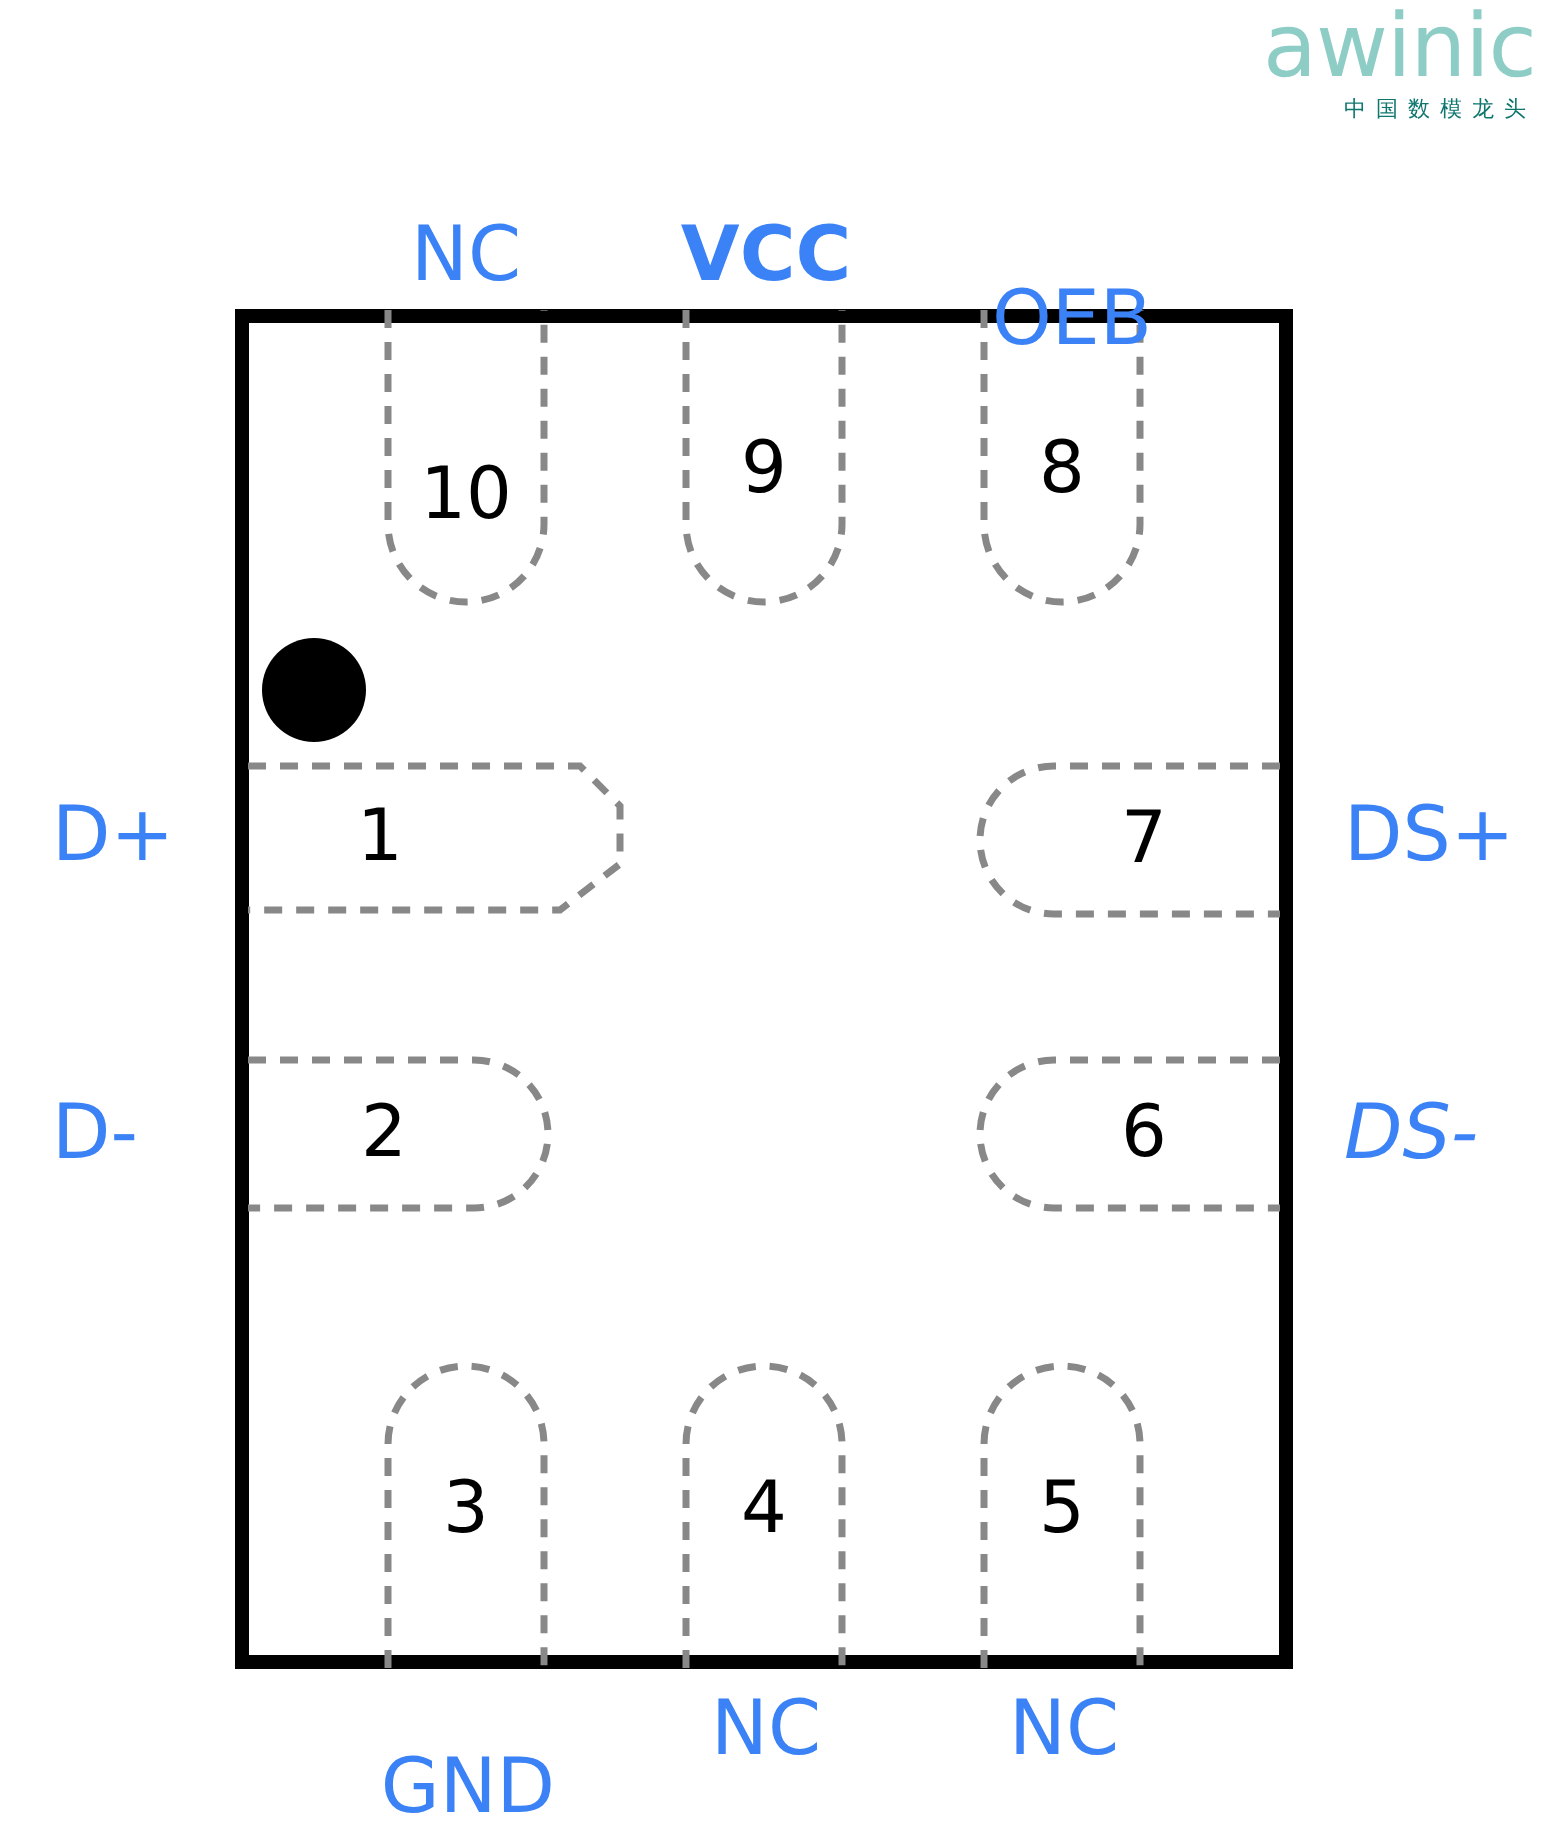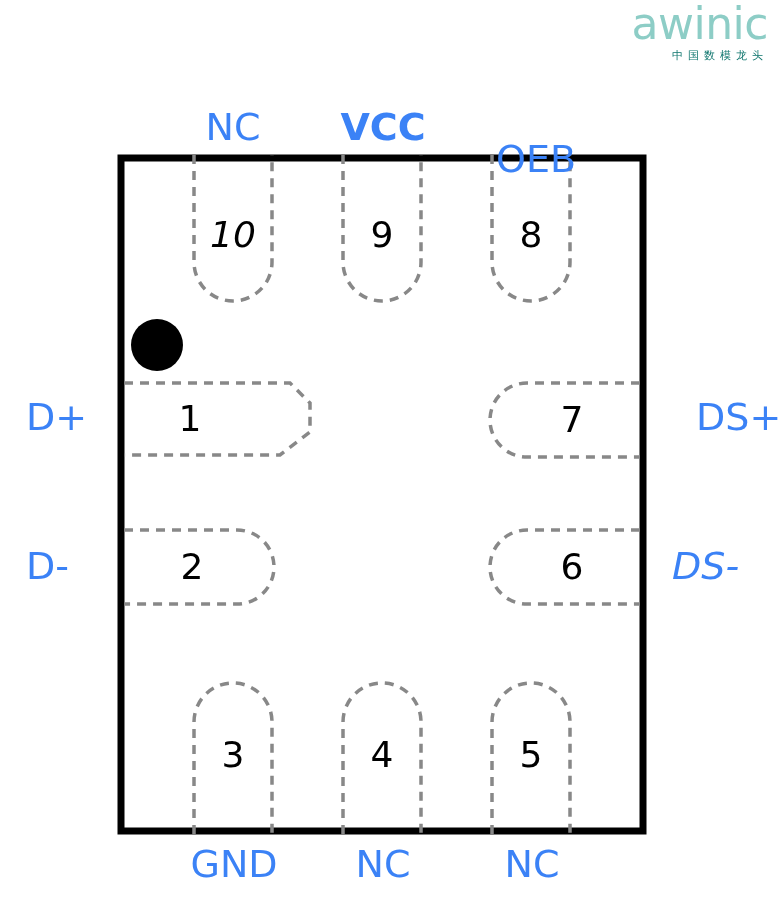--- a/index.html
+++ b/index.html
@@ -104,39 +104,39 @@
 
   <path d="M 640 530 L 527 530 A 37 37 0 0 0 527 604 L 640 604" fill="none" stroke="#888888" stroke-width="3.5" stroke-dasharray="9,7"></path>
 
   <path d="M 194 834 L 194 722 A 39 39 0 0 1 272 722 L 272 834" fill="none" stroke="#888888" stroke-width="3.5" stroke-dasharray="9,7"></path>
 
   <path d="M 343 834 L 343 722 A 39 39 0 0 1 421 722 L 421 834" fill="none" stroke="#888888" stroke-width="3.5" stroke-dasharray="9,7"></path>
 
   <path d="M 492 834 L 492 722 A 39 39 0 0 1 570 722 L 570 834" fill="none" stroke="#888888" stroke-width="3.5" stroke-dasharray="9,7"></path>
 </svg>
 
-<div class="pad-number" style="left:233px; top:235px;font-style:italic;">10</div>
+<div class="pad-number" style="left:233px; top:248px;">10</div>
 <div class="pad-number" style="left:382px; top:235px;">9</div>
 <div class="pad-number" style="left:531px; top:235px;">8</div>
 
 <div class="pad-number" style="left:190px; top:419px;">1</div>
 <div class="pad-number" style="left:192px; top:567px;">2</div>
 
 <div class="pad-number" style="left:572px; top:420px;">7</div>
 <div class="pad-number" style="left:572px; top:567px;">6</div>
 
 <div class="pad-number" style="left:233px; top:755px;">3</div>
 <div class="pad-number" style="left:382px; top:755px;">4</div>
 <div class="pad-number" style="left:531px; top:755px;">5</div>
 
 <div class="pin-label top" style="left:233px; top:108px;">NC</div>
 <div class="pin-label top" style="left:383px; top:108px;font-weight:bold;">VCC</div>
 <div class="pin-label top" style="left:536px; top:108px;margin-top:32px;">OEB</div>
 
 <div class="pin-label left" style="left:26px; top:398px;">D+</div>
 <div class="pin-label left" style="left:26px; top:547px;">D-</div>
 
-<div class="pin-label right" style="left:672px; top:398px;margin-left:24px;">DS+</div>
+<div class="pin-label right" style="left:672px; top:398px;">DS+</div>
 <div class="pin-label right" style="left:672px; top:547px;font-style:italic;">DS-</div>
 
-<div class="pin-label bottom" style="left:234px; top:845px;">GND</div>
+<div class="pin-label bottom" style="left:234px; top:874px;">GND</div>
 <div class="pin-label bottom" style="left:383px; top:845px;">NC</div>
 <div class="pin-label bottom" style="left:532px; top:845px;">NC</div>
 
 </body></html>

